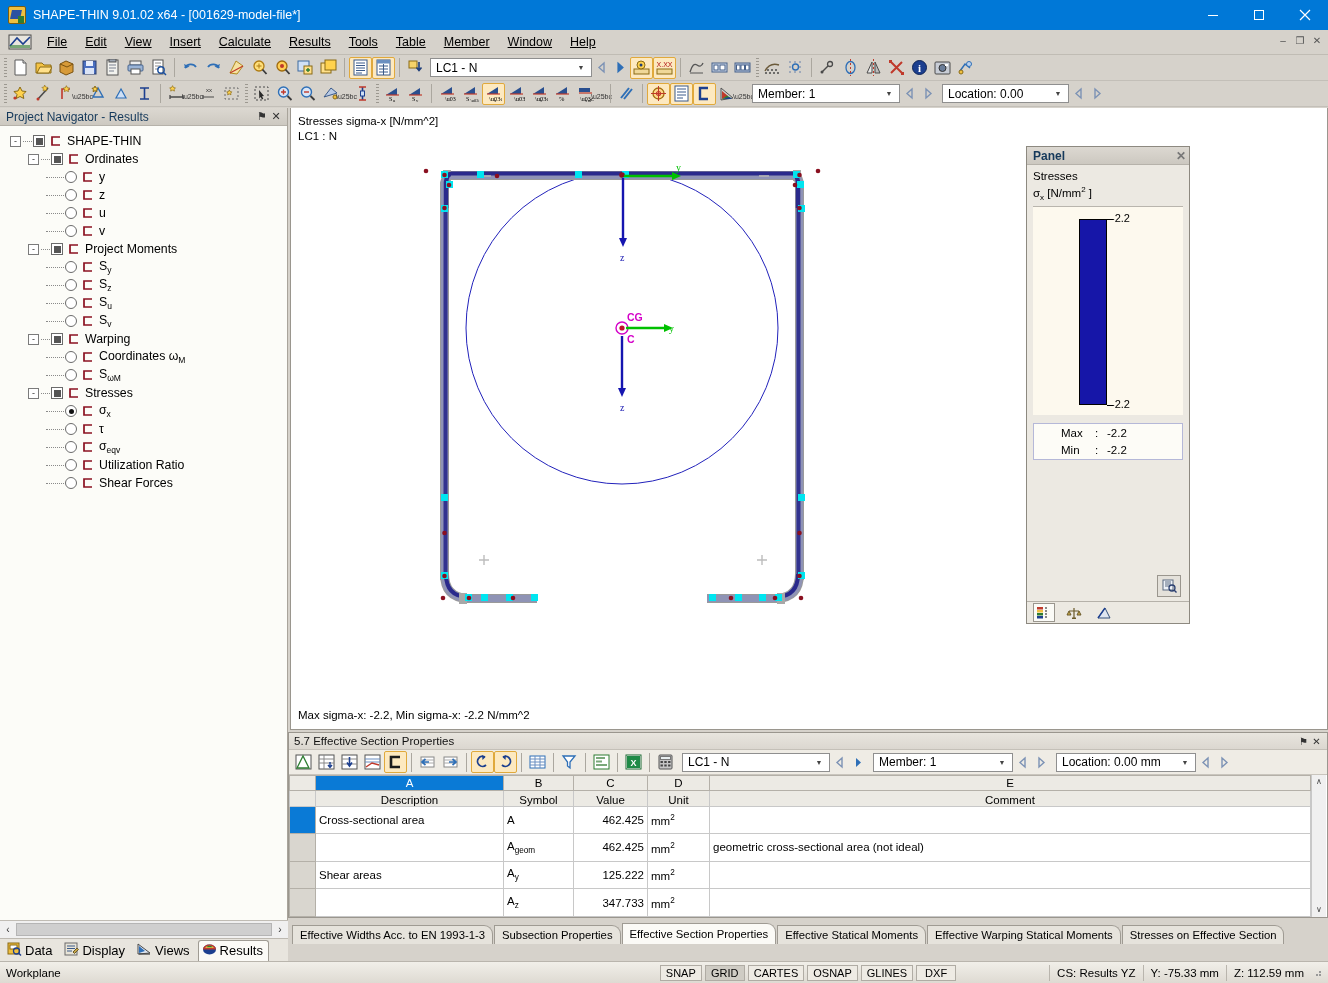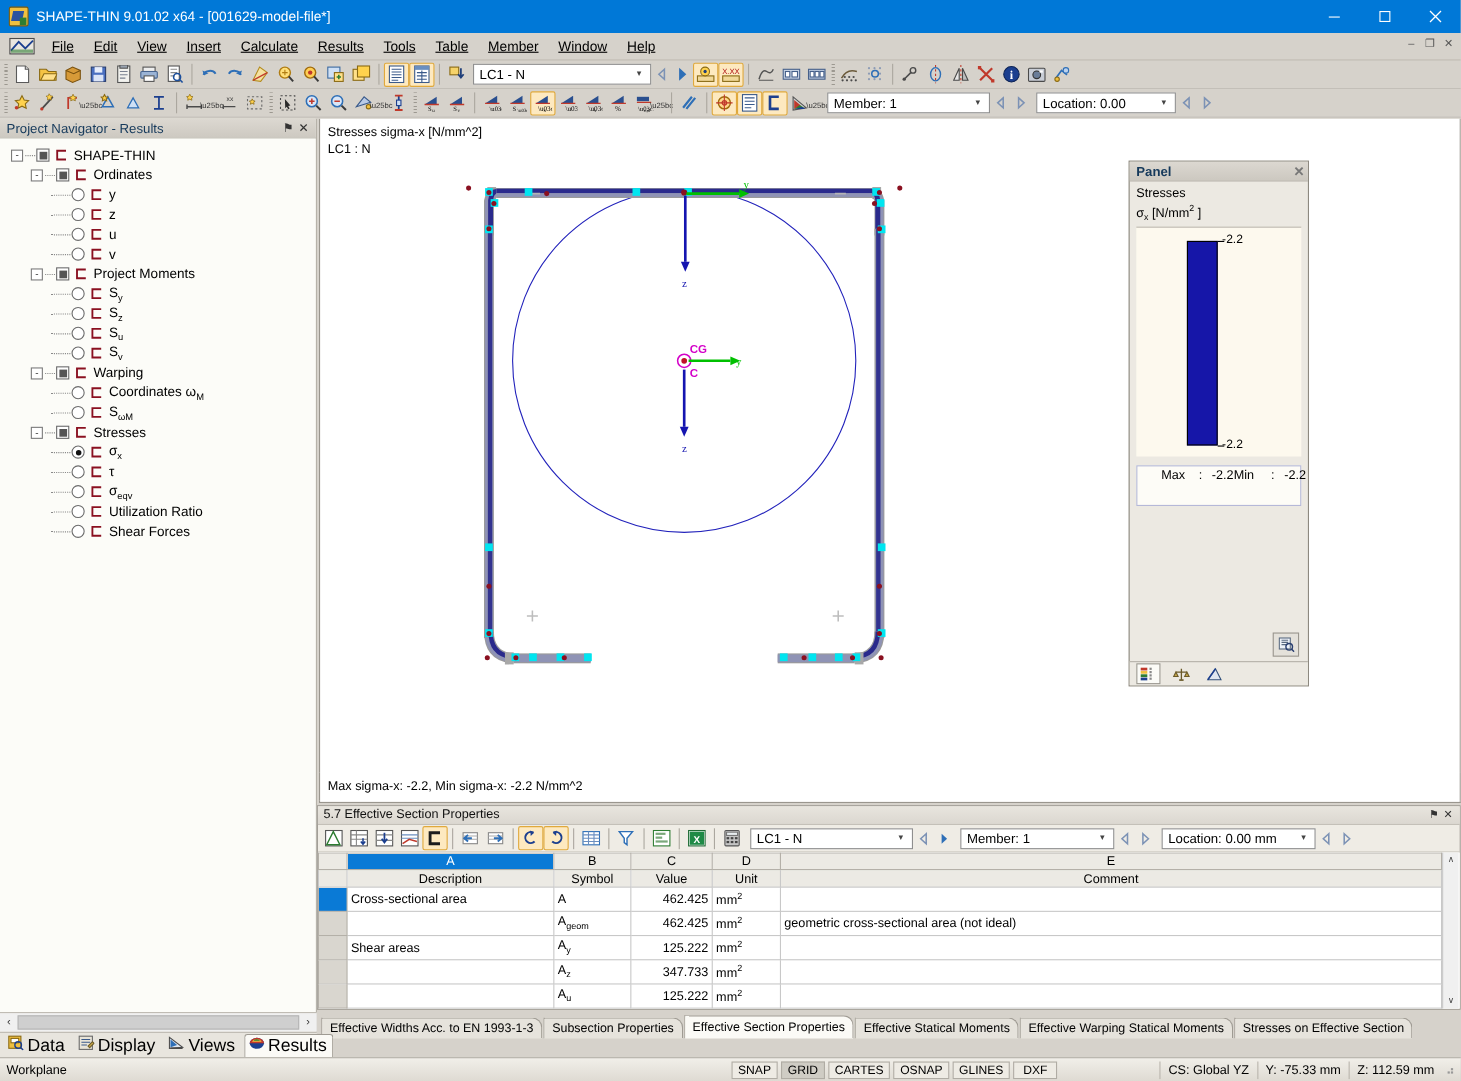--- a/index.html
+++ b/index.html
@@ -156,21 +156,21 @@
   #legend-bar {
     position:absolute; left: 46px; top: 12px; width: 28px; height: 186px;
     background: #1616a8; border:1px solid #000;
   }
   .leg-tick {
     position: absolute; left: 78px; font-size: 11px; color:#000;
   }
   .leg-line { position:absolute; left:74px; width:6px; height:1px; background:#000; }
   #minmax-box {
     margin-top: 8px; height: 37px; background: #fdfcf7; border: 1px solid #b5b8d8;
-    display:flex; flex-direction:row; justify-content:center; padding-left:27px;
+    display:flex; flex-direction:column; justify-content:center; padding-left:27px;
   }
   .mm-row { display:flex; font-size: 11.5px; line-height:1.45; }
   .mm-row .k { width: 34px; }
   .mm-row .c { width: 12px; }
   #panel-spacer { flex:1; position:relative; }
   #panel-zoombtn {
     position:absolute; right: 2px; bottom: 4px; width:24px; height:22px;
     border:1px solid #9a968e; background:#e4e1da; display:flex; align-items:center; justify-content:center;
   }
   #panel-tabs {
@@ -240,21 +240,21 @@
     position:absolute; left:0px; top:920px; width:288px; height:18px;
     background:#f0f0f0; border-top:1px solid #c0bcb4; display:flex; align-items:center;
   }
   #leftscroll .sarr { width:16px; text-align:center; font-size:10px; color:#333; }
   #leftscroll .strack { flex:1; height:13px; background:#cfcfcf; border:1px solid #b5b5b5;}
   #leftnavtabs {
     position:absolute; left:0px; top:938px; width:288px; height:23px;
     background:#e8e5de; display:flex; align-items:center; padding-left:3px; gap:2px;
     border-top:1px solid #bdb9b1;
   }
-  .ntab { height:21px; padding: 0 5px 0 3px; display:flex; align-items:center; gap:3px; font-size:16px;
+  .ntab { height:21px; padding: 0 5px 0 3px; display:flex; align-items:center; gap:3px; font-size:13px;
      border:1px solid transparent; border-bottom:none; border-radius: 3px 3px 0 0;}
   .ntab.active { background:#fbfaf6; border-color:#9f9b93; }
 
   
   #statusbar {
     position:absolute; left:0; top:961px; width:1328px; height:22px;
     background: linear-gradient(to bottom,#f1efe9,#dedad2);
     border-top:1px solid #b9b5ad; display:flex; align-items:center; font-size:11.5px;
   }
   #statusbar .sb-left { padding-left:6px; flex:1; }
@@ -1440,28 +1440,20 @@
               <td class="c-com"></td>
             </tr>
             <tr>
               <td class="rowhdr"></td>
               <td class="c-desc"></td>
               <td class="c-sym">A<sub class="sm">z</sub></td>
               <td class="c-val">347.733</td>
               <td class="c-unit">mm<sup class="sm">2</sup></td>
               <td class="c-com"></td>
             </tr>
-            <tr>
-              <td class="rowhdr"></td>
-              <td class="c-desc"></td>
-              <td class="c-sym">A<sub class="sm">u</sub></td>
-              <td class="c-val">125.222</td>
-              <td class="c-unit">mm<sup class="sm">2</sup></td>
-              <td class="c-com"></td>
-            </tr>
           </tbody>
       </table>
       <div id="vscroll">
         <span>∧</span>
         <span>∨</span>
       </div>
     </div>
   </div>
 
   <div id="tabbar">
@@ -1539,21 +1531,21 @@
     <div class="sb-left">Workplane</div>
     <div id="sb-chips" style="display:flex;">
         <div class="sb-chip">SNAP</div>
         <div class="sb-chip on">GRID</div>
         <div class="sb-chip">CARTES</div>
         <div class="sb-chip">OSNAP</div>
         <div class="sb-chip">GLINES</div>
         <div class="sb-chip">DXF</div>
       </div>
     <div style="width:90px;"></div>
-    <div class="sb-field">CS: Global YZ</div>
+    <div class="sb-field">CS: Results YZ</div>
     <div class="sb-field">Y:  -75.33 mm</div>
     <div class="sb-field">Z:  112.59 mm</div>
     <div class="grip">
       <svg width="12" height="12" viewBox="0 0 12 12">
           <g fill="#999">
             <rect x="8" y="8" width="2" height="2"></rect>
             <rect x="5" y="8" width="2" height="2"></rect>
             <rect x="8" y="5" width="2" height="2"></rect>
           </g>
         </svg>

